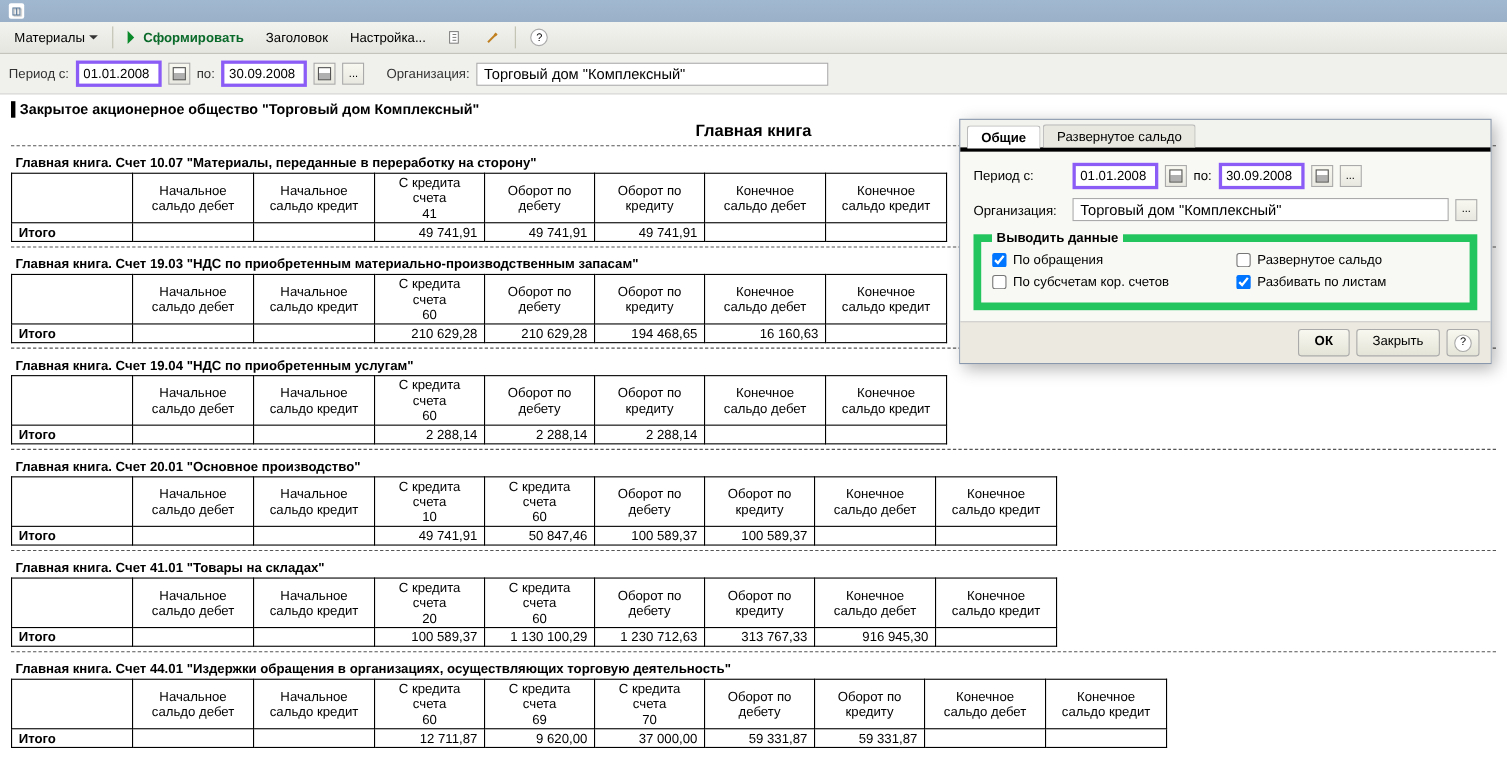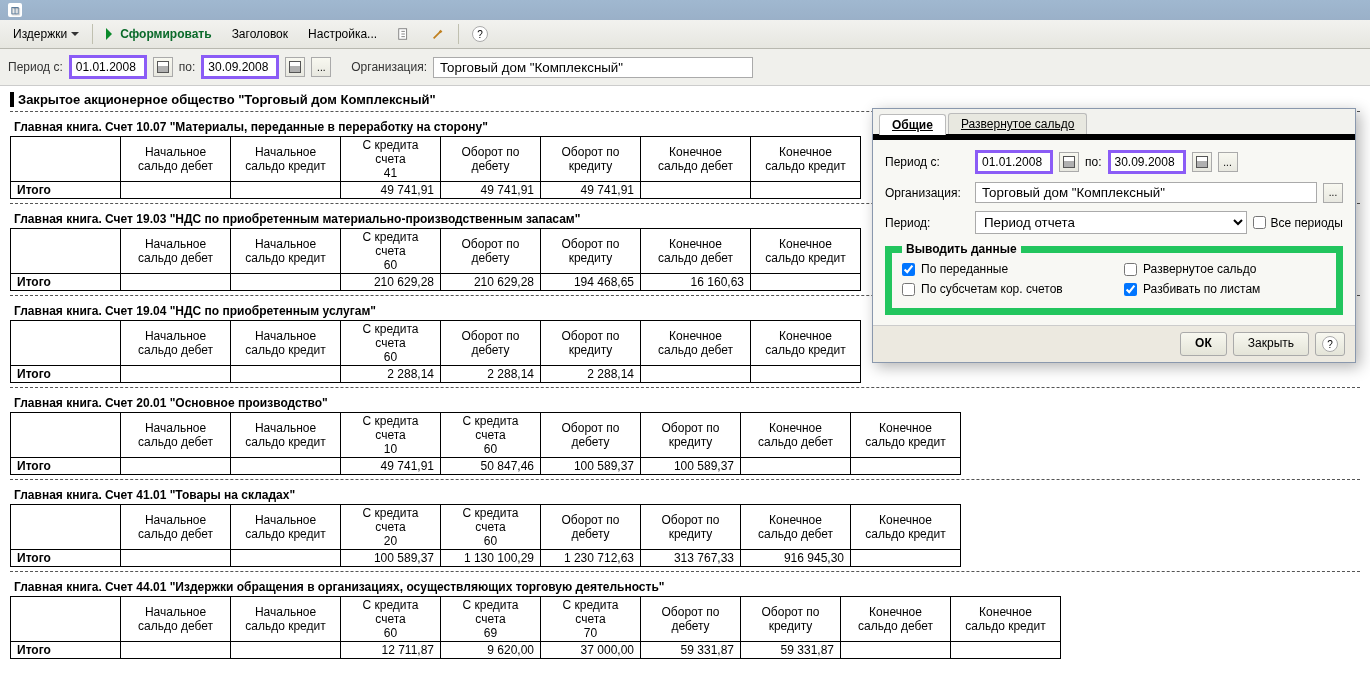--- a/index.html
+++ b/index.html
@@ -30,21 +30,21 @@
 table.ledger { border-collapse:collapse; font-size:12px; margin-bottom:3px; table-layout:fixed; }
 table.ledger th, table.ledger td { border:1px solid #000; padding:1px 6px; text-align:center; }
 table.ledger th { font-weight:normal; }
 table.ledger td.num { text-align:right; }
 table.ledger td.lbl { text-align:left; font-weight:bold; }
 
 .settings { position:absolute; top:108px; right:14px; width:484px; background:#f2f2ee; border:1px solid #8a98ad; box-shadow:4px 4px 14px rgba(0,0,0,.3); font-size:12px; z-index:10; }
 .settings .s-title { background:linear-gradient(#eaf0f8,#d6e0f0); padding:4px 8px; font-weight:bold; display:flex; align-items:center; gap:6px; }
 .settings .s-title .spacer { flex:1; }
 .settings .s-title .s-close { width:16px; height:14px; border:1px solid #8a98ad; display:flex; align-items:center; justify-content:center; font-size:10px; cursor:pointer; background:#fff; }
-.settings .tabs { display:flex; border-bottom:6px solid #000000; padding:4px 6px 0 6px; gap:2px;text-decoration:underline; }
+.settings .tabs { display:flex; border-bottom:4px solid #000000; padding:4px 6px 0 6px; gap:2px; }
 .settings .tab { padding:3px 12px; border:1px solid #bbb; border-bottom:none; border-radius:3px 3px 0 0; background:#e8e8e0; cursor:pointer; }
 .settings .tab.active { background:#fff; position:relative; top:1px; font-weight:bold; }
 .settings .body { background:#f8f8f4; padding:10px 12px; display:flex; flex-direction:column; gap:8px; }
 .settings .row { display:flex; align-items:center; gap:6px; }
 .settings .row label.lbl { width:84px; }
 .settings select.period-sel { flex:1; padding:2px 4px; border:1px solid #aaa; background:#fff; }
 .settings .footer { display:flex; justify-content:flex-end; gap:6px; padding:6px 10px; border-top:1px solid #ccc; background:#ece9e0; }
 .settings .footer .fbtn { padding:3px 14px; border:1px solid #aaa; background:linear-gradient(#f8f8f0,#e4e4d8); border-radius:3px; cursor:pointer; }
 .settings .footer .fbtn.ok { font-weight:bold; }
 .settings fieldset { border:7px solid #22c55e; padding:6px 10px 12px 10px; }
@@ -58,21 +58,21 @@
 <body>
 
 <div class="window">
 
   <div class="titlebar">
     <span class="tb-icon">◫</span>
   </div>
 
   <div class="toolbar">
     <div class="tb-btn">
-      <span>Издержки</span>
+      <span>Материалы</span>
         <span class="caret"></span>
     </div>
     <div class="tb-sep"></div>
     <div class="tb-btn green">
       <span class="play"></span>
       <span>Сформировать</span>
     </div>
     <div class="tb-btn">
         <span>Заголовок</span>
       </div>
@@ -104,20 +104,21 @@
     <label>по:</label>
     <input class="date-input" value="30.09.2008" style="">
     <span class="small-btn cal"></span>
     <span class="small-btn">...</span>
     <label class="org-label">Организация:</label>
     <input class="org-input" value="Торговый дом &quot;Комплексный&quot;" style="">
   </div>
 
   <div class="report-area">
     <div class="org-name">Закрытое акционерное общество "Торговый дом Комплексный"</div>
+    <div class="report-title">Главная книга</div>
     <hr class="dash-line">
 
     <div id="sections-host">
         <div class="section-title">Главная книга. Счет 10.07 "Материалы, переданные в переработку на сторону"</div>
         <table class="ledger">
           <colgroup>
             <col style="width: 110px;">
             <col style="width: 110px;">
             <col style="width: 110px;">
             <col style="width: 100px;">
@@ -369,36 +370,26 @@
         <label>по:</label>
         <input class="date-input" value="30.09.2008" style="">
         <span class="small-btn cal"></span>
         <span class="small-btn">...</span>
       </div>
       <div class="row">
         <label class="lbl">Организация:</label>
         <input class="org-field" value="Торговый дом &quot;Комплексный&quot;" style="">
         <span class="small-btn">...</span>
       </div>
-      <div class="row">
-        <label class="lbl">Период:</label>
-        <select class="period-sel">
-          <option>Период отчета</option>
-        </select>
-        <label style="display:flex;align-items:center;gap:4px;">
-          <input type="checkbox" style="">
-          <span>Все периоды</span>
-        </label>
-      </div>
       <fieldset>
         <legend>Выводить данные</legend>
         <div class="cb-grid">
           <label>
               <input type="checkbox" checked="" style="">
-              <span>По переданные</span>
+              <span>По обращения</span>
             </label>
           <label>
               <input type="checkbox" style="">
               <span>Развернутое сальдо</span>
             </label>
           <label>
               <input type="checkbox" style="">
               <span>По субсчетам кор. счетов</span>
             </label>
           <label>

